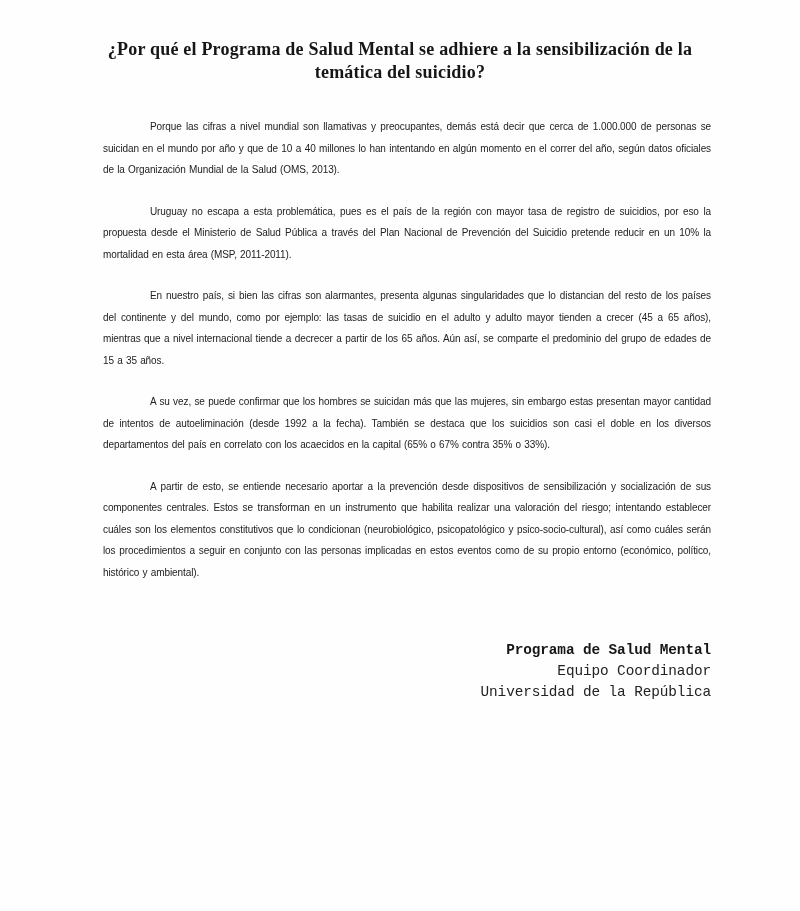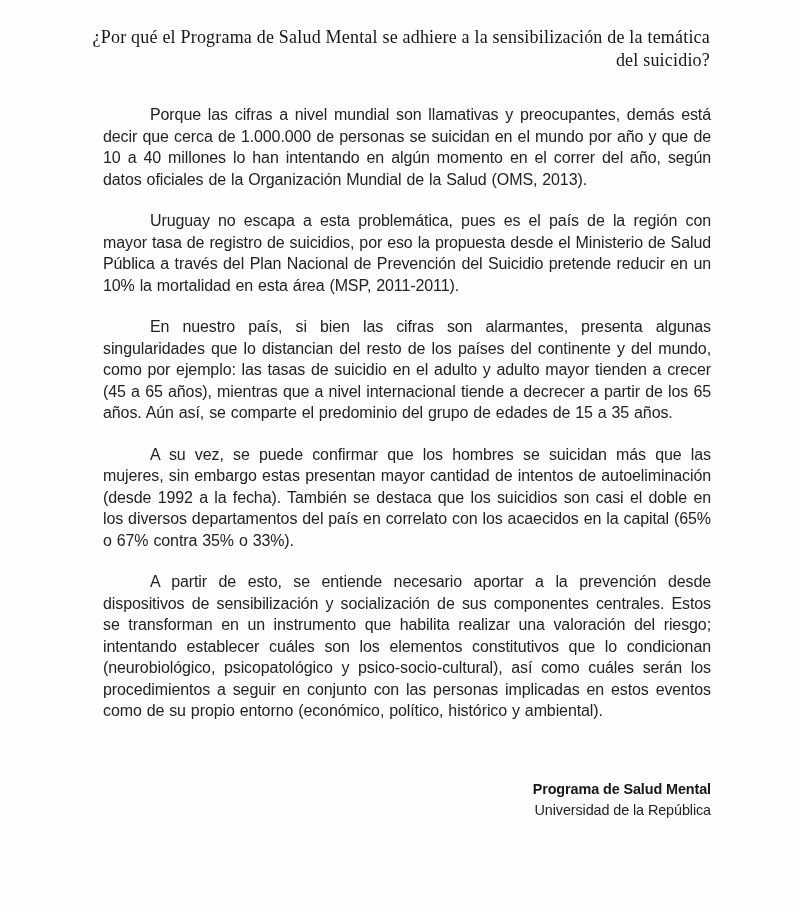--- a/index.html
+++ b/index.html
@@ -11,55 +11,56 @@
     position: relative;
     width: 800px;
     height: 911px;
     margin: 0;
     background: #fefefe;
     overflow: hidden;
     color: #1e1e20;
     font-family: "Liberation Sans", sans-serif;
   }
   .doc-title {
-    margin: 0 auto;
+    margin: 12px auto;
     padding-top: 26px;
     width: 620px;
     font-family: "Liberation Serif", serif;
-    font-weight: normal;
+    font-weight: bold;
     font-size: 18px;
     line-height: 23px;
-    text-align: right;
+    text-align: center;
     color: #161618;
     letter-spacing: 0.2px;
   }
   .doc-body {
     width: 608px;
     margin: 32px 0 0 103px;
   }
   .doc-body p {
     margin: 12px 0 20px 0;
-    font-size: 16px;
+    font-size: 10px;
     line-height: 21.5px;
     text-align: justify;
     text-indent: 47px;
     letter-spacing: -0.1px;
     word-spacing: 0.6px;
     color: #222224;
   }
   .signature-block {
     width: 608px;
     margin: 57px 0 0 103px;
     text-align: right;
     font-size: 14.4px;
     line-height: 21px;
     color: #222224;
   }
   .signature-block .sig-line {
     letter-spacing: -0.1px;
+    font-family: Liberation Mono, monospace;
   }
   .signature-block .sig-bold {
     font-weight: bold;
     color: #161618;
   }
 </style>
 </head>
 <body>
 
 <div class="page">
@@ -69,16 +70,17 @@
   <div class="doc-body">
     <p>Porque las cifras a nivel mundial son llamativas y preocupantes, demás está decir que cerca de 1.000.000 de personas se suicidan en el mundo por año y que de 10 a 40 millones lo han intentando en algún momento en el correr del año, según datos oficiales de la Organización Mundial de la Salud (OMS, 2013).</p>
     <p>Uruguay no escapa a esta problemática, pues es el país de la región con mayor tasa de registro de suicidios, por eso la propuesta desde el Ministerio de Salud Pública a través del Plan Nacional de Prevención del Suicidio pretende reducir en un 10% la mortalidad en esta área (MSP, 2011-2011).</p>
     <p>En nuestro país, si bien las cifras son alarmantes, presenta algunas singularidades que lo distancian del resto de los países del continente y del mundo, como por ejemplo: las tasas de suicidio en el adulto y adulto mayor tienden a crecer (45 a 65 años), mientras que a nivel internacional tiende a decrecer a partir de los 65 años. Aún así, se comparte el predominio del grupo de edades de 15 a 35 años.</p>
     <p>A su vez, se puede confirmar que los hombres se suicidan más que las mujeres, sin embargo estas presentan mayor cantidad de intentos de autoeliminación (desde 1992 a la fecha). También se destaca que los suicidios son casi el doble en los diversos departamentos del país en correlato con los acaecidos en la capital (65% o 67% contra 35% o 33%).</p>
     <p>A partir de esto, se entiende necesario aportar a la prevención desde dispositivos de sensibilización y socialización de sus componentes centrales. Estos se transforman en un instrumento que habilita realizar una valoración del riesgo; intentando establecer cuáles son los elementos constitutivos que lo condicionan (neurobiológico, psicopatológico y psico-socio-cultural), así como cuáles serán los procedimientos a seguir en conjunto con las personas implicadas en estos eventos como de su propio entorno (económico, político, histórico y ambiental).</p>
   </div>
 
   <div class="signature-block">
     <div class="sig-line sig-bold">Programa de Salud Mental</div>
+    <div class="sig-line">Equipo Coordinador</div>
     <div class="sig-line">Universidad de la República</div>
   </div>
 
 </div>
 
 </body></html>

